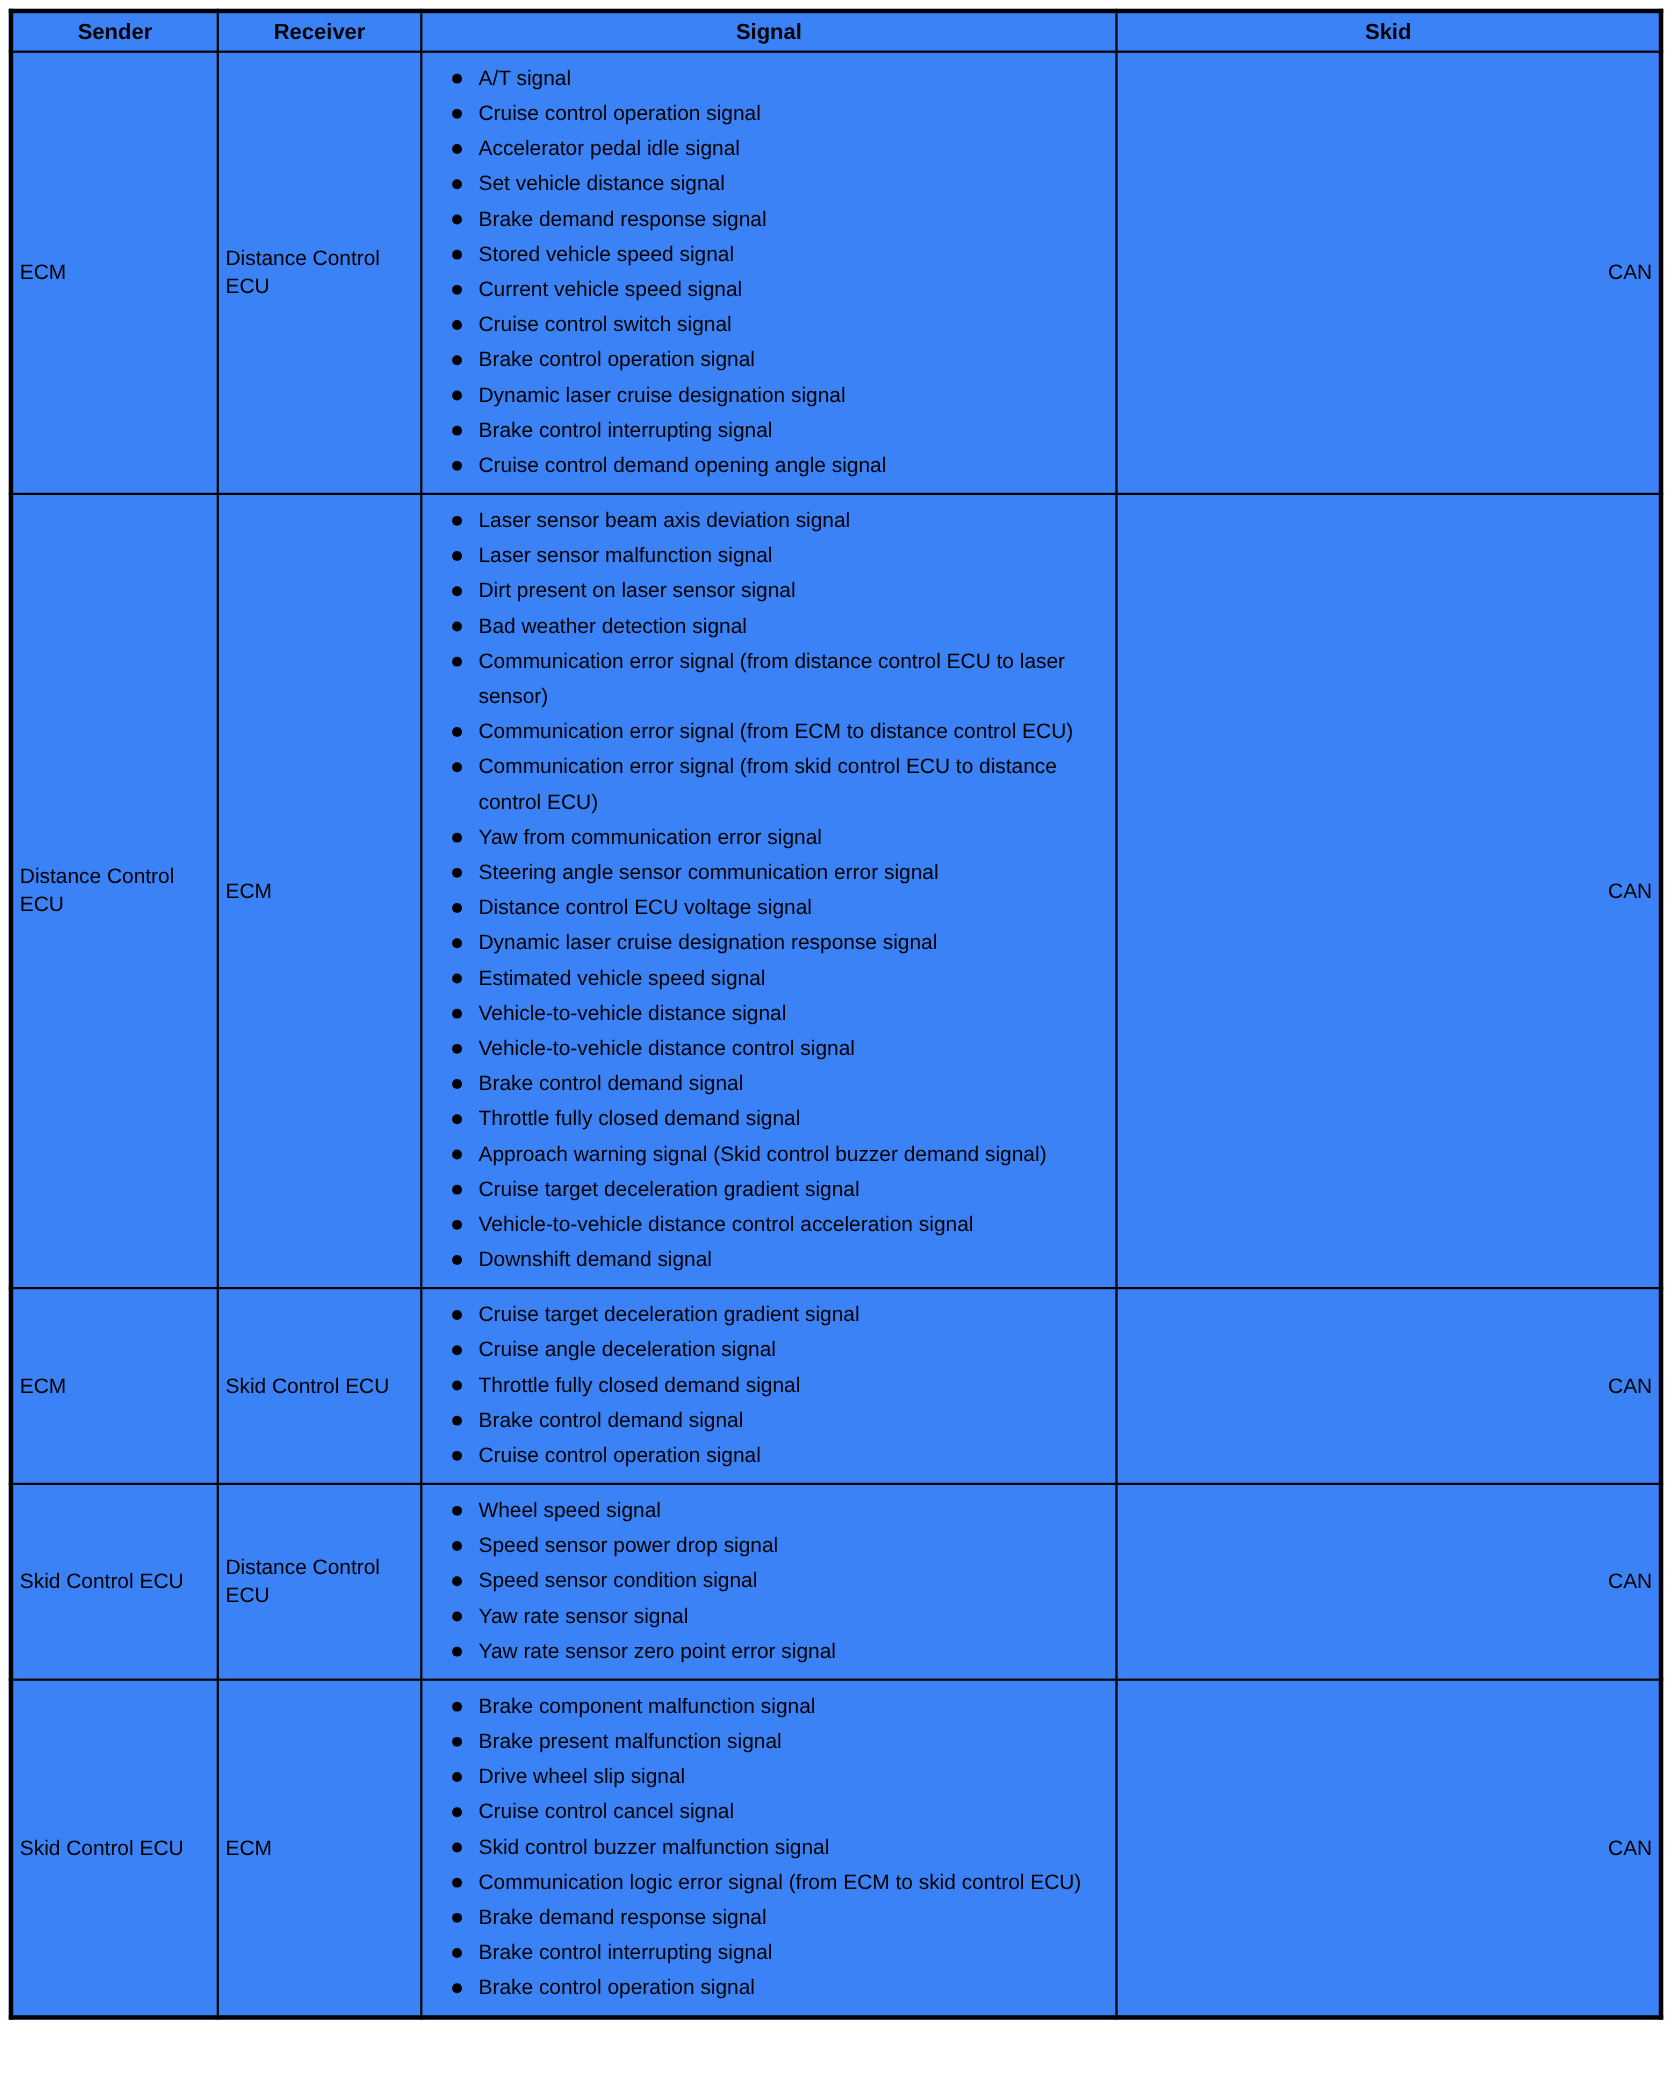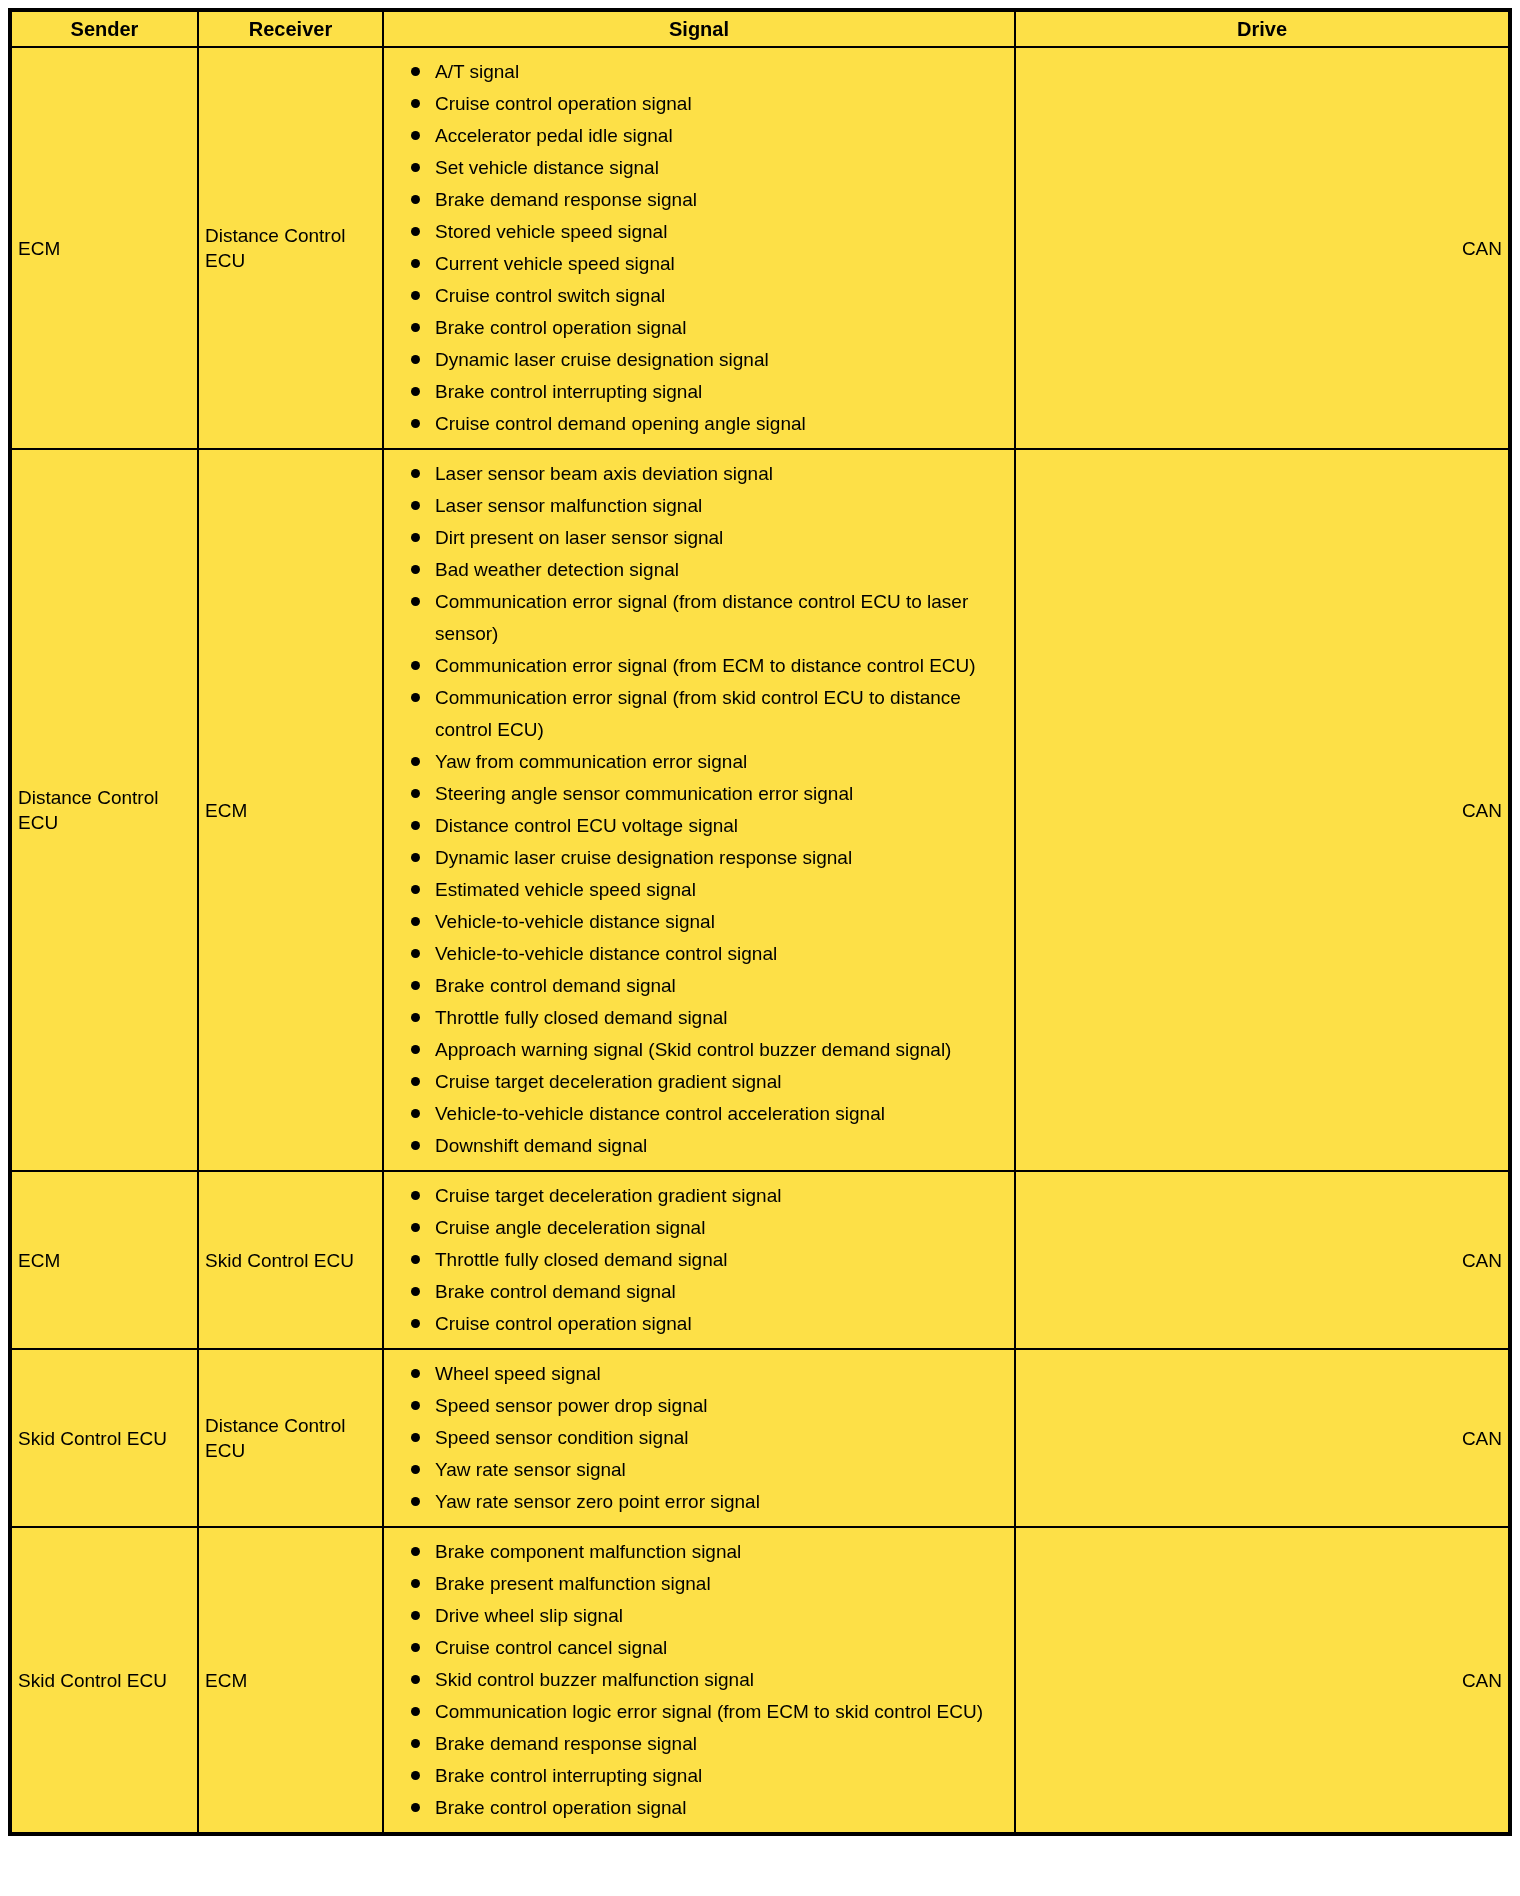--- a/index.html
+++ b/index.html
@@ -9,21 +9,21 @@
     font-family: "Liberation Sans", "DejaVu Sans", sans-serif;
     color: #000000;
     box-sizing: border-box;
   }
   .page { padding: 8px; }
   table.signal-table {
     width: 1504px;
     table-layout: fixed;
     border-collapse: collapse;
     border: 4px solid #000000;
-    background: #fde047;
+    background: #3b82f6;
   }
   .signal-table th, .signal-table td {
     border: 2px solid #000000;
     vertical-align: middle;
     box-sizing: border-box;
   }
   .signal-table th {
     font-size: 20px;
     font-weight: bold;
     text-align: center;
@@ -74,21 +74,21 @@
       <col style="width:188px">
       <col style="width:185px">
       <col style="width:632px">
       <col>
     </colgroup>
     <thead>
       <tr>
         <th>Sender</th>
         <th>Receiver</th>
         <th>Signal</th>
-        <th>Drive</th>
+        <th>Skid</th>
       </tr>
     </thead>
     <tbody id="table-body">
         <tr>
           <td class="cell-sender">ECM</td>
           <td class="cell-receiver">Distance Control ECU</td>
           <td class="cell-signal">
             <ul class="signals">
               <li>A/T signal</li>
               <li>Cruise control operation signal</li>

